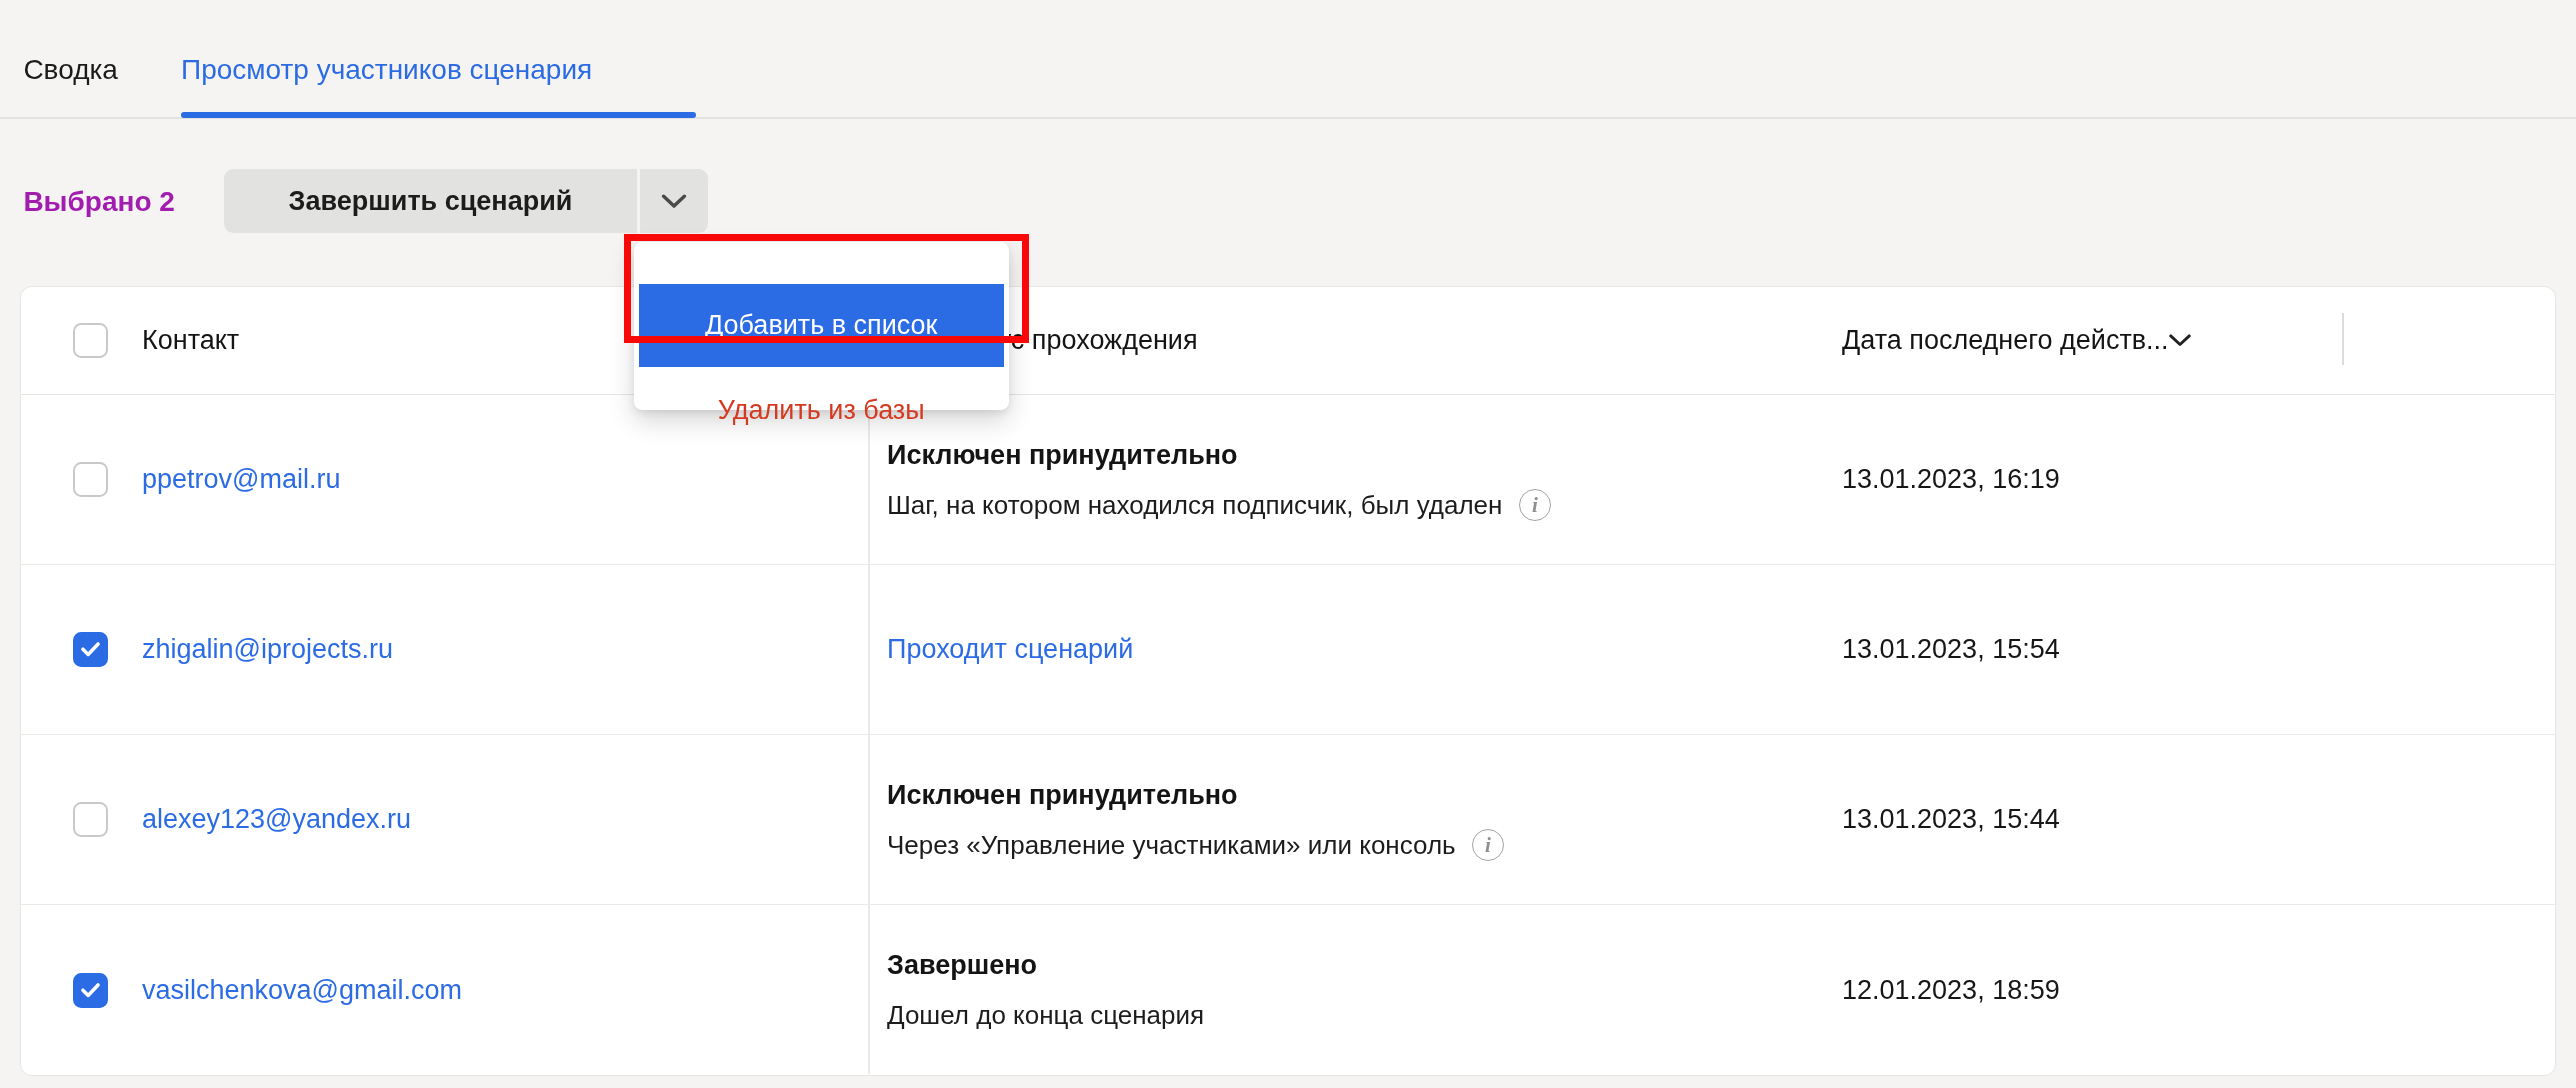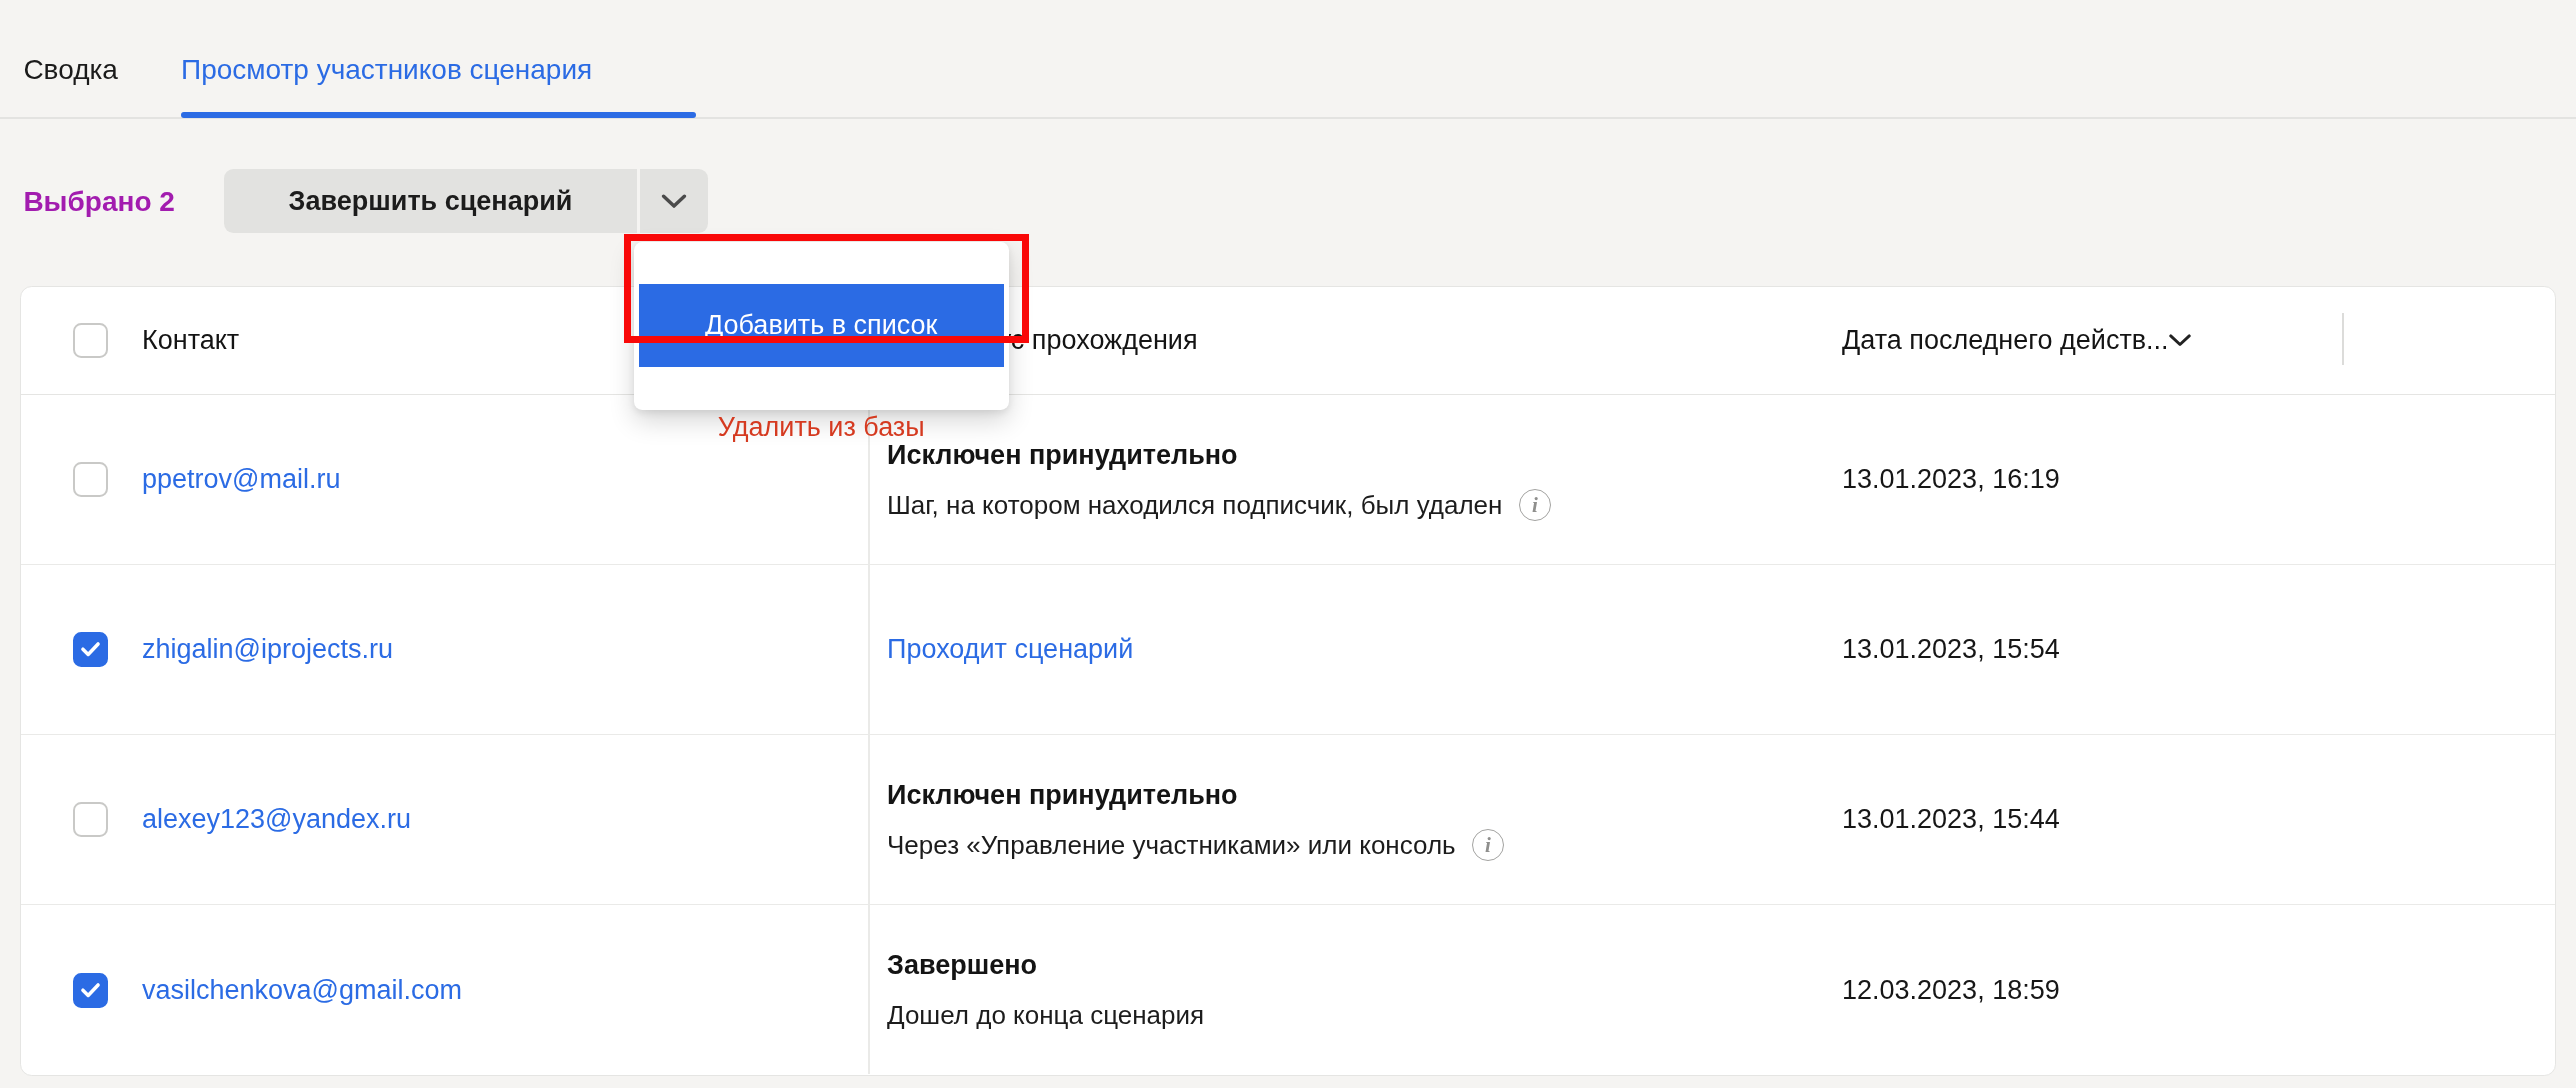--- a/index.html
+++ b/index.html
@@ -54,21 +54,21 @@
     background: #ffffff; border-radius: 8.2px;
     box-shadow: 0 10.5px 26px rgba(0,0,0,0.16), 0 2.3px 7px rgba(0,0,0,0.08);
     z-index: 5; padding-top: 5.3px;
   }
   .dropdown-item {
     width: 365px; margin: 0 4.7px; display: flex; align-items: center;
     justify-content: center; font-size: 27px; font-weight: 500;
     cursor: pointer; white-space: nowrap;
   }
   .dropdown-item.highlighted { height: 83px; background: #2b6be4; color: #ffffff; margin-top: 37px; }
-  .dropdown-item.danger { height: 75px; color: #d53a20; margin-top: 23px; }
+  .dropdown-item.danger { height: 75px; color: #d53a20; margin-top: 6px; }
 
   .annotation-rect {
     position: absolute; left: 624px; top: 234px; width: 405px; height: 109px;
     border: 7px solid #f90808; z-index: 6; pointer-events: none;
   }
 
   
   .card {
     position: absolute; left: 20px; top: 286px; width: 2536px; height: 790px;
     background: #ffffff; border: 1.2px solid #e5e5e3; border-radius: 11.7px;
@@ -229,18 +229,18 @@
     </div>
     <div class="cell-contact">vasilchenkova@gmail.com</div>
     <div class="cell-status">
       <div class="status-title">Завершено</div>
       <div class="status-detail">
         <span>Дошел до конца сценария</span>
 
       </div>
 
     </div>
-    <div class="cell-date">12.03.2023, 18:59</div>
+    <div class="cell-date">12.01.2023, 18:59</div>
   </div>
 </div>
 </div>
 <div class="body-colsep"></div>
 
 
 </body></html>

